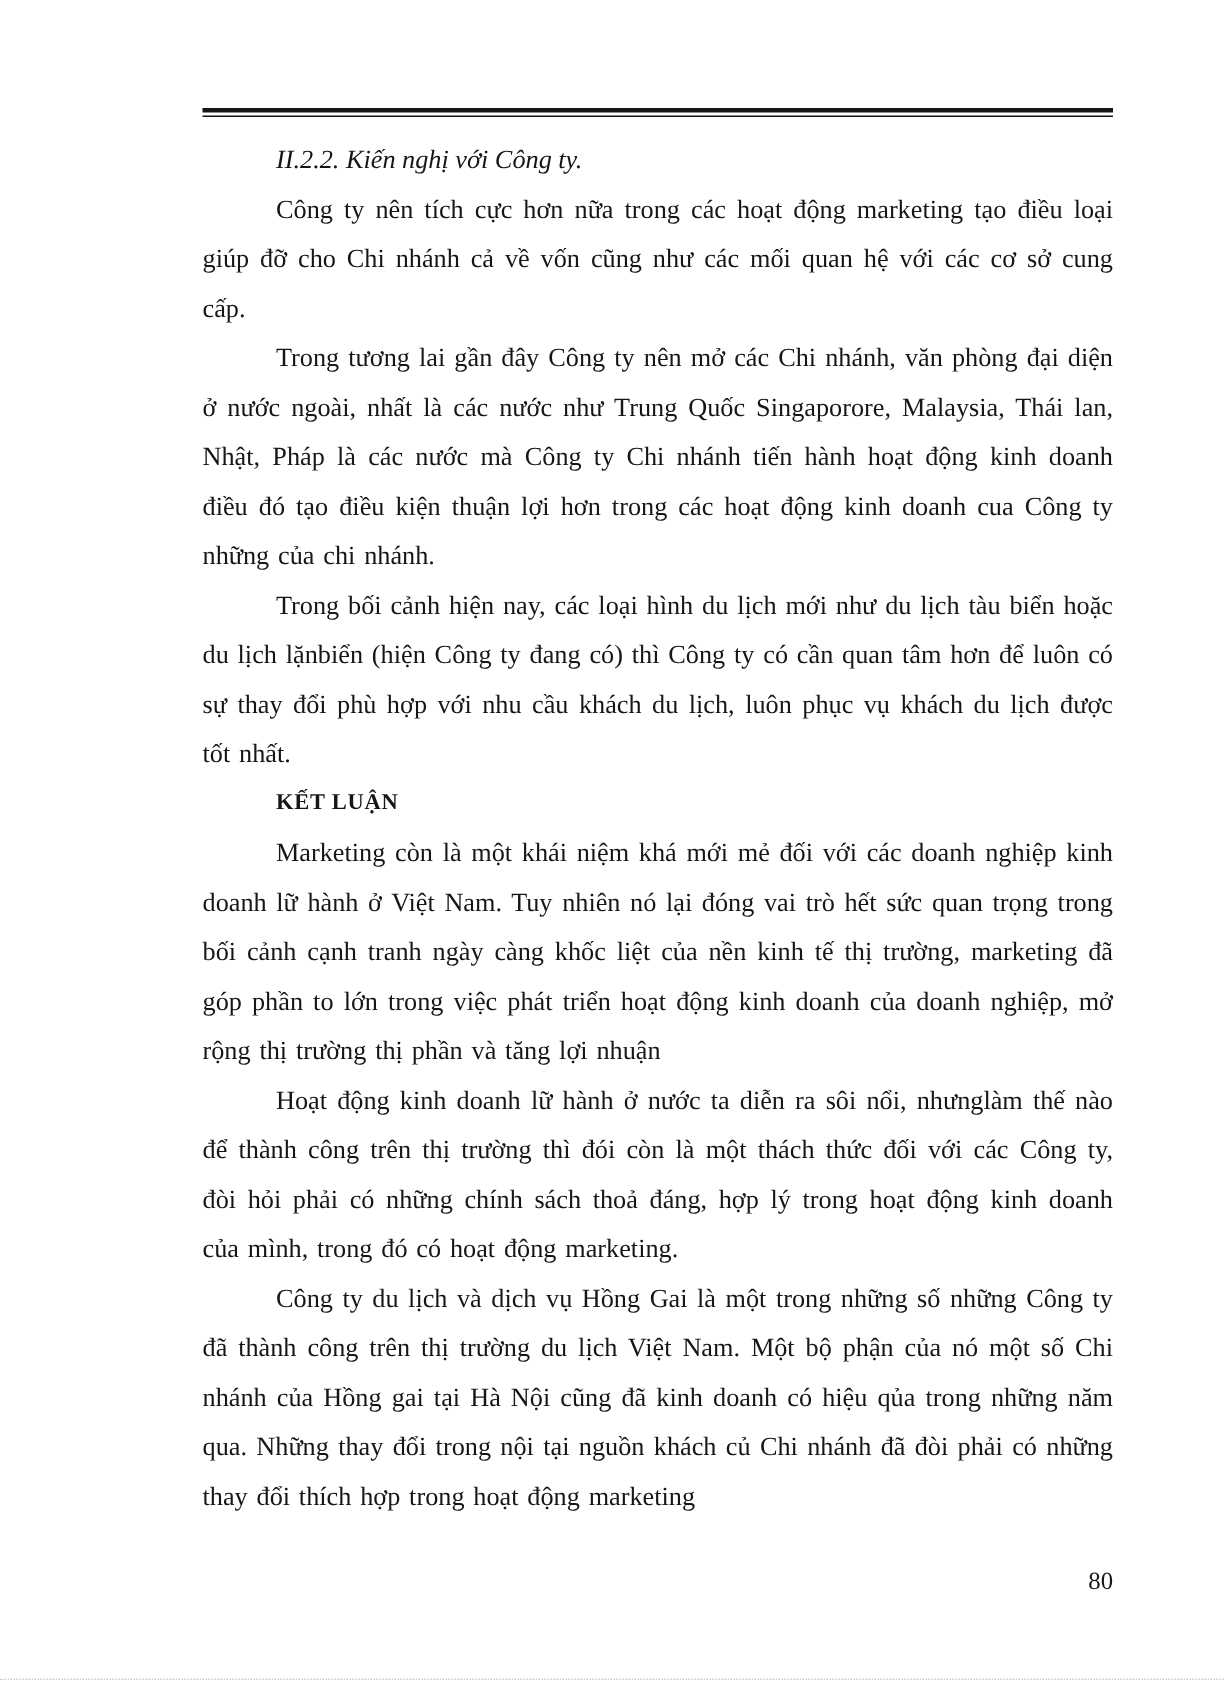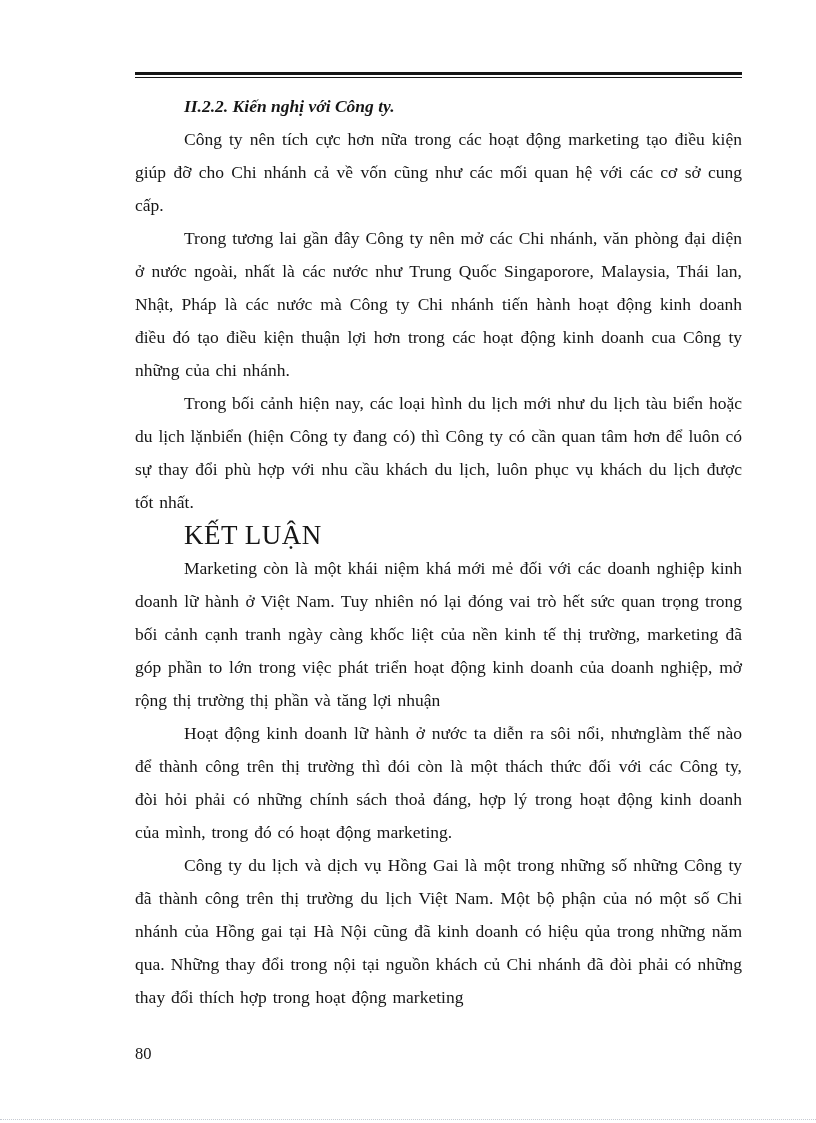--- a/index.html
+++ b/index.html
@@ -22,69 +22,69 @@
     width: 607px;
   }
   .top-rule {
     margin-top: 72px;
     height: 2px;
     border-top: 3px solid #161616;
     border-bottom: 1.5px solid #161616;
   }
   .section-heading {
     font-style: italic;
-    font-weight: bold;
+    font-weight: normal;
     font-size: 17.5px;
     line-height: 33px;
     margin: 12px 0 0 0;
     text-indent: 49px;
   }
   p.body-para {
     font-size: 17.5px;
     line-height: 33px;
     text-align: justify;
     text-indent: 49px;
     margin: 0;
     word-spacing: 1.5px;
   }
   .conclusion-heading {
-    font-size: 27px;
-    font-weight: normal;
+    font-size: 15px;
+    font-weight: bold;
     line-height: 33px;
     margin: 0;
     text-indent: 49px;
     letter-spacing: 0.5px;
   }
   .page-number {
     position: absolute;
     top: 1044px;
     left: 135px;
     width: 607px;
-    text-align: left;
+    text-align: right;
     font-size: 16.5px;
     line-height: 20px;
   }
   .page-bottom-edge {
     position: absolute;
     left: 0;
     bottom: 3px;
     width: 816px;
     border-top: 1.5px dotted #c6cad2;
   }
 </style>
 </head>
 <body>
 
 <div class="content">
 
   <div class="top-rule"></div>
 
   <h3 class="section-heading">II.2.2. Kiến nghị với Công ty.</h3>
 
-  <p class="body-para">Công ty nên tích cực hơn nữa trong các hoạt động marketing tạo điều kiện giúp đỡ cho Chi nhánh cả về vốn cũng như các mối quan hệ với các cơ sở cung cấp.</p>
+  <p class="body-para">Công ty nên tích cực hơn nữa trong các hoạt động marketing tạo điều loại giúp đỡ cho Chi nhánh cả về vốn cũng như các mối quan hệ với các cơ sở cung cấp.</p>
 
   <p class="body-para">Trong tương lai gần đây Công ty nên mở các Chi nhánh, văn phòng đại diện ở nước ngoài, nhất là các nước như Trung Quốc Singaporore, Malaysia, Thái lan, Nhật, Pháp là các nước mà Công ty Chi nhánh tiến hành hoạt động kinh doanh điều đó tạo điều kiện thuận lợi hơn trong các hoạt động kinh doanh cua Công ty những của chi nhánh.</p>
 
   <p class="body-para">Trong bối cảnh hiện nay, các loại hình du lịch mới như du lịch tàu biển hoặc du lịch lặnbiển (hiện Công ty đang có) thì Công ty có cần quan tâm hơn để luôn có sự thay đổi phù hợp với nhu cầu khách du lịch, luôn phục vụ khách du lịch được tốt nhất.</p>
 
   <h2 class="conclusion-heading">KẾT LUẬN</h2>
 
   <p class="body-para">Marketing còn là một khái niệm khá mới mẻ đối với các doanh nghiệp kinh doanh lữ hành ở Việt Nam. Tuy nhiên nó lại đóng vai trò hết sức quan trọng trong bối cảnh cạnh tranh ngày càng khốc liệt của nền kinh tế thị trường, marketing đã góp phần to lớn trong việc phát triển hoạt động kinh doanh của doanh nghiệp, mở rộng thị trường thị phần và tăng lợi nhuận</p>
 
   <p class="body-para">Hoạt động kinh doanh lữ hành ở nước ta diễn ra sôi nổi, nhưnglàm thế nào để thành công trên thị trường thì đói còn là một thách thức đối với các Công ty, đòi hỏi phải có những chính sách thoả đáng, hợp lý trong hoạt động kinh doanh của mình, trong đó có hoạt động marketing.</p>

